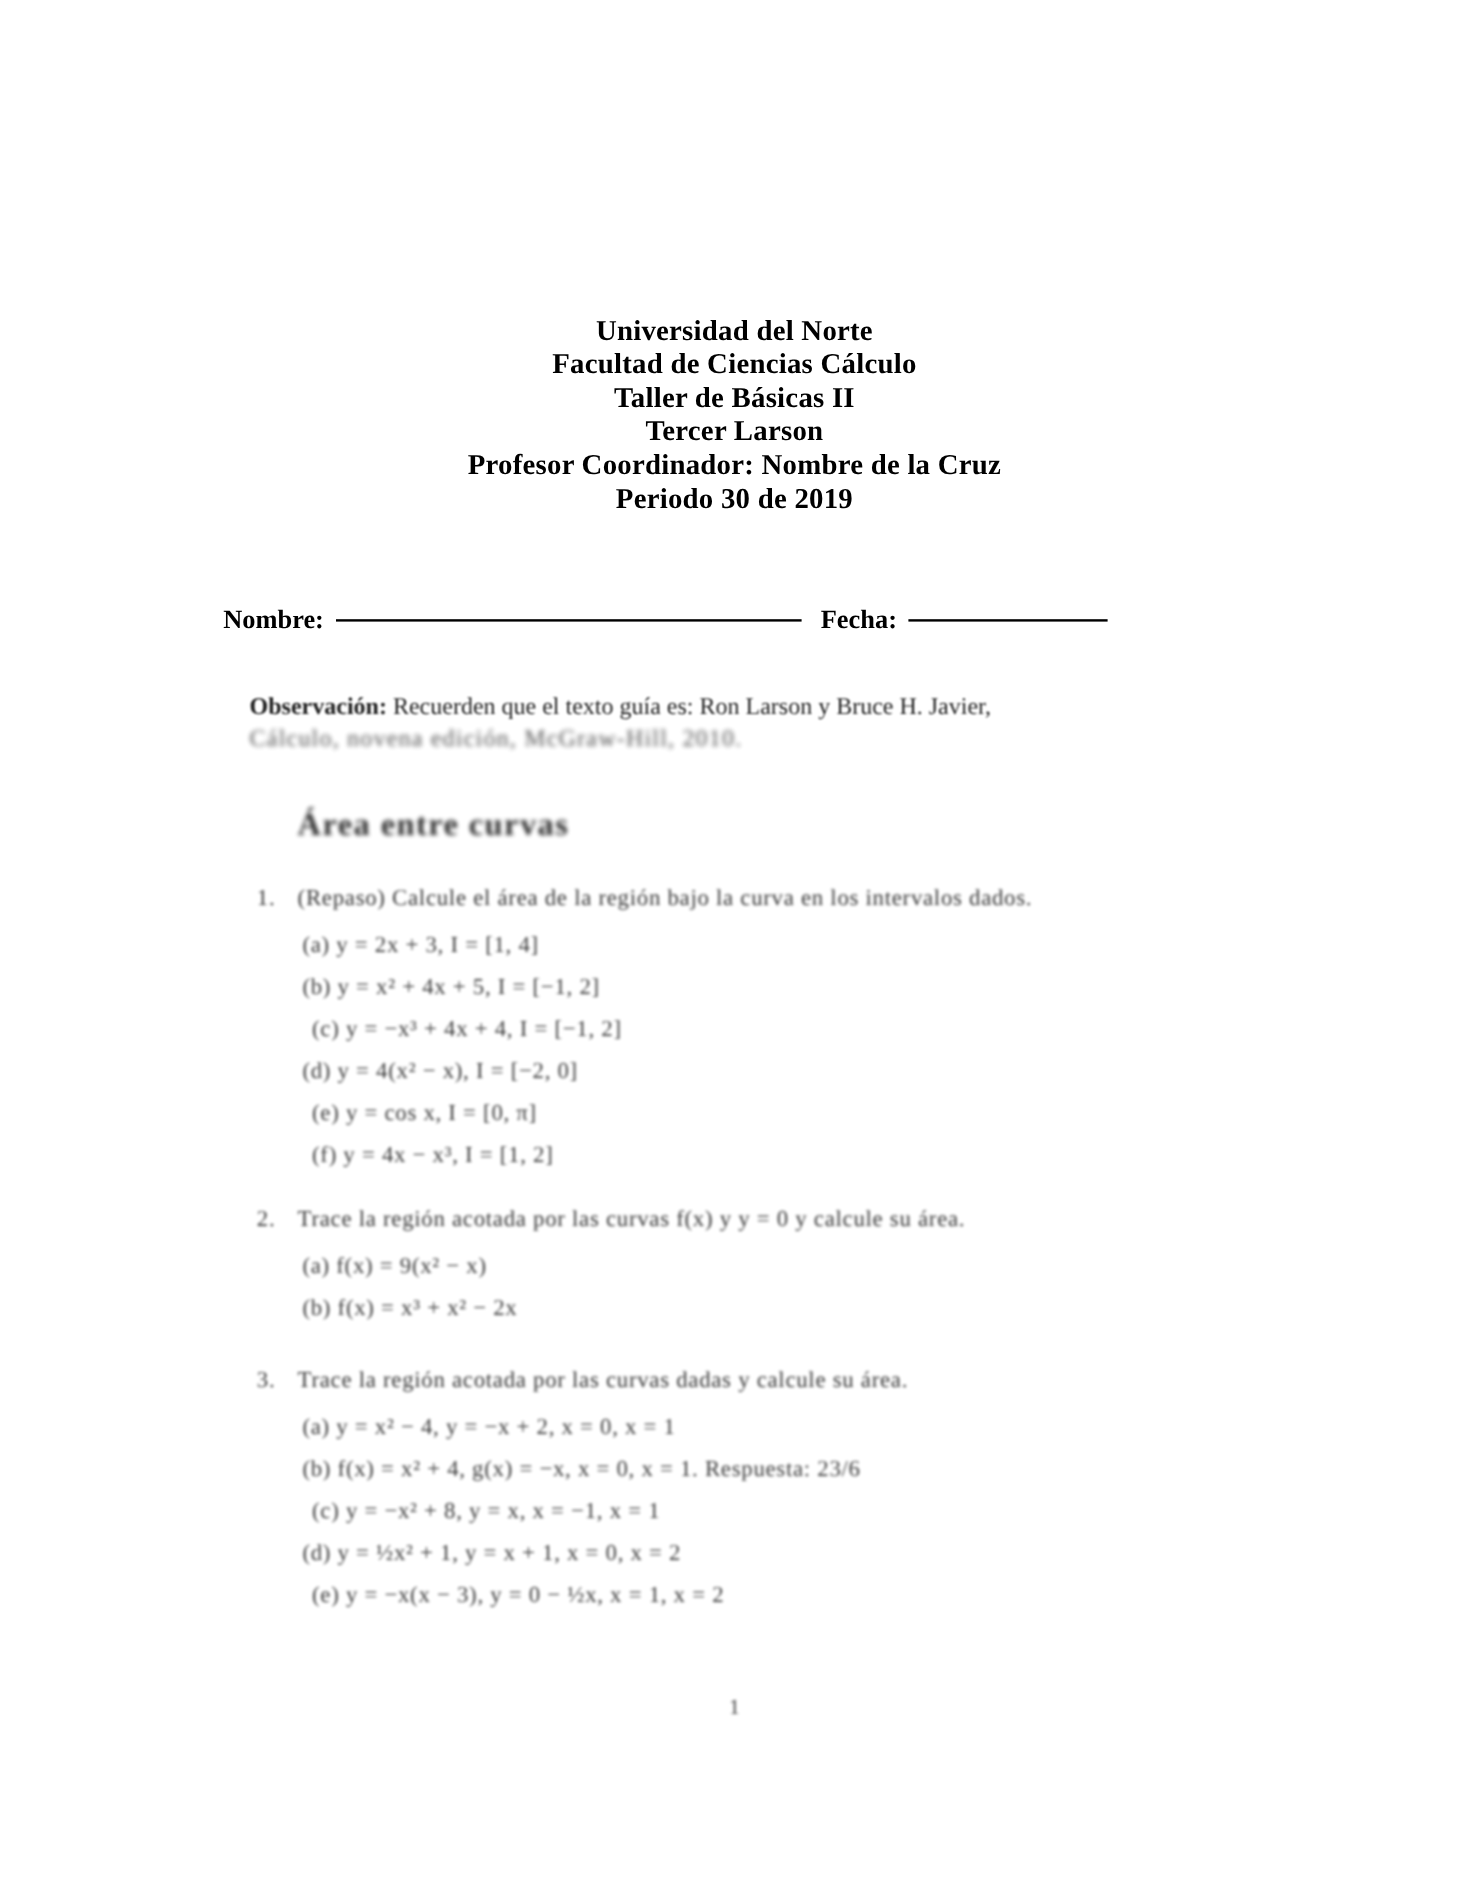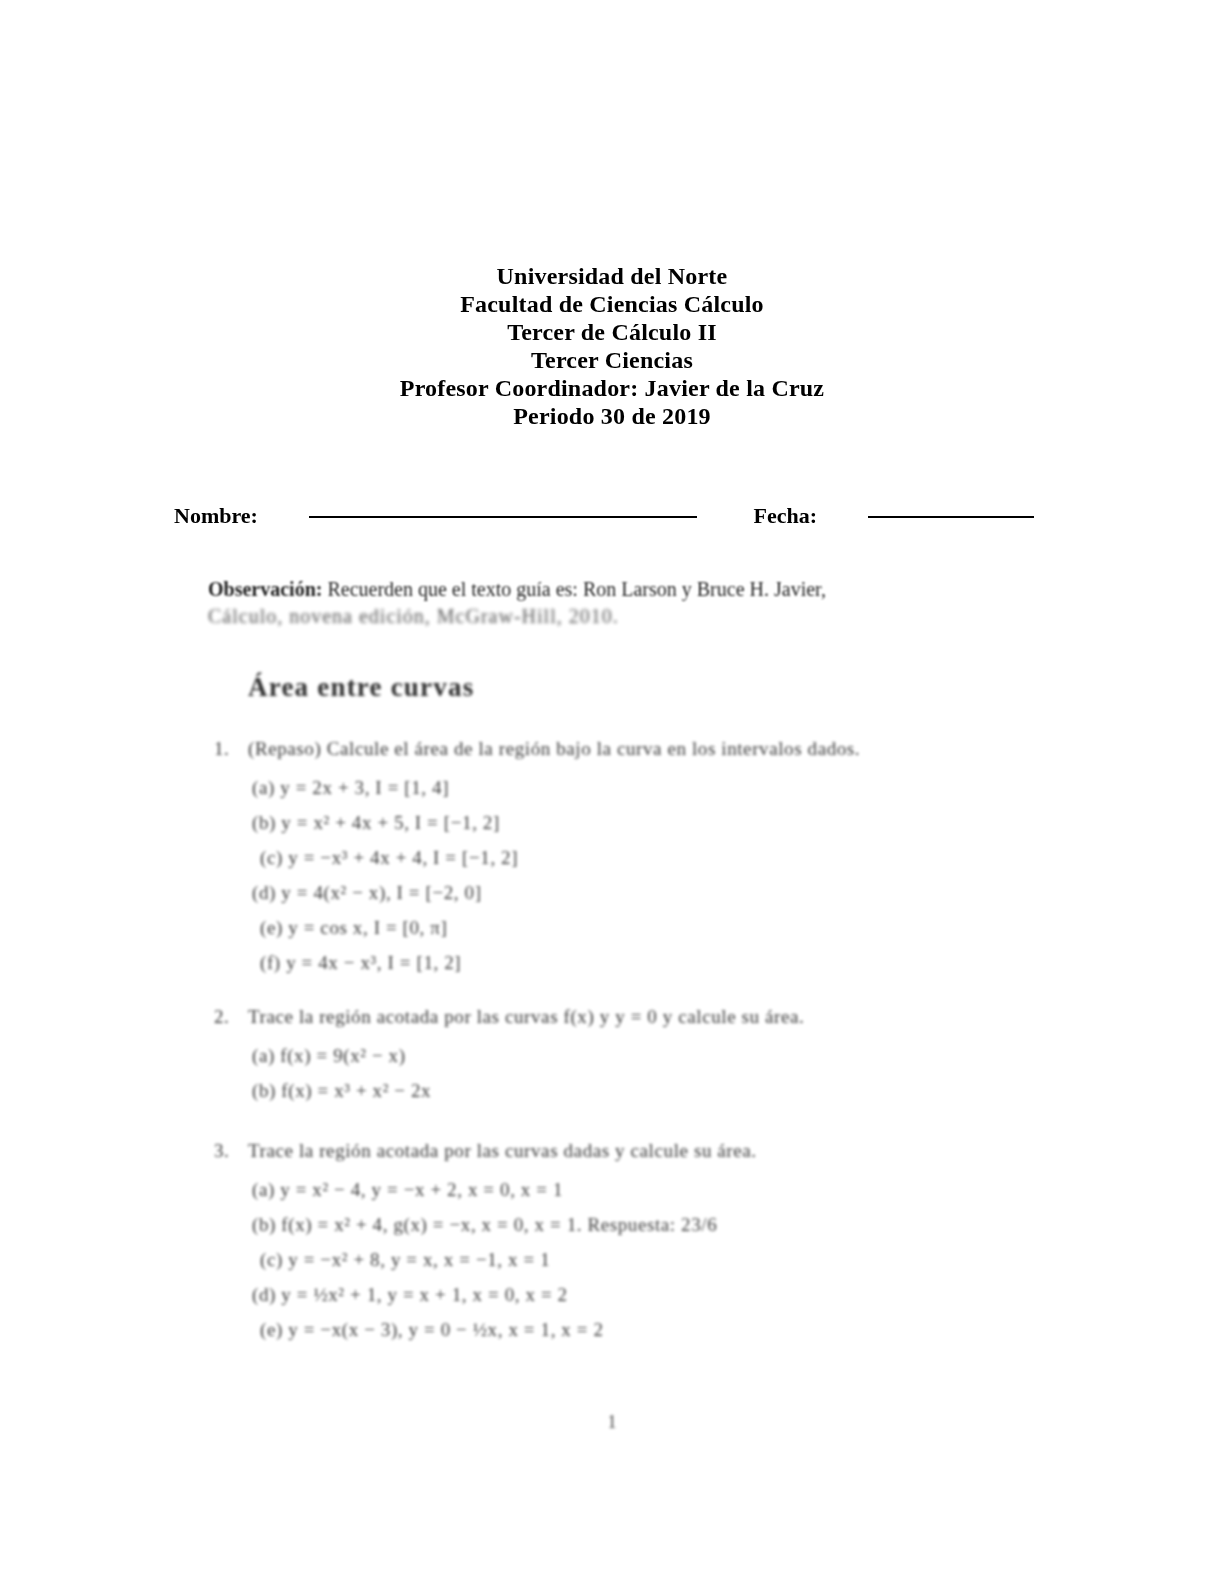--- a/index.html
+++ b/index.html
@@ -30,26 +30,25 @@
     text-align: center;
   }
   .header-line {
     font-weight: bold;
     font-size: 24px;
     line-height: 28px;
     letter-spacing: 0.2px;
   }
   .name-row {
     position: absolute;
-    left: 174px;
+    left: 186px;
     top: 503px;
     width: 860px;
     display: flex;
     align-items: baseline;
-    justify-content: space-between;
   }
   .name-label, .date-label {
     font-weight: bold;
     font-size: 22px;
     white-space: nowrap;
   }
   .rule {
     display: inline-block;
     border-bottom: 2px solid #000;
     height: 0;
@@ -136,23 +135,23 @@
   }
 </style>
 </head>
 <body>
 
 <div class="page">
 
   <div class="header-block">
     <div class="header-line">Universidad del Norte</div>
     <div class="header-line">Facultad de Ciencias Cálculo</div>
-    <div class="header-line">Tercer de Cálculo II</div>
-    <div class="header-line">Tercer Ciencias</div>
-    <div class="header-line">Profesor Coordinador: Javier de la Cruz</div>
+    <div class="header-line">Taller de Básicas II</div>
+    <div class="header-line">Tercer Larson</div>
+    <div class="header-line">Profesor Coordinador: Nombre de la Cruz</div>
     <div class="header-line">Periodo 30 de 2019</div>
   </div>
 
   <div class="name-row">
     <span class="name-label">Nombre:</span>
     <span class="rule rule-name"></span>
     <span class="date-label">Fecha:</span>
     <span class="rule rule-date"></span>
   </div>
 

